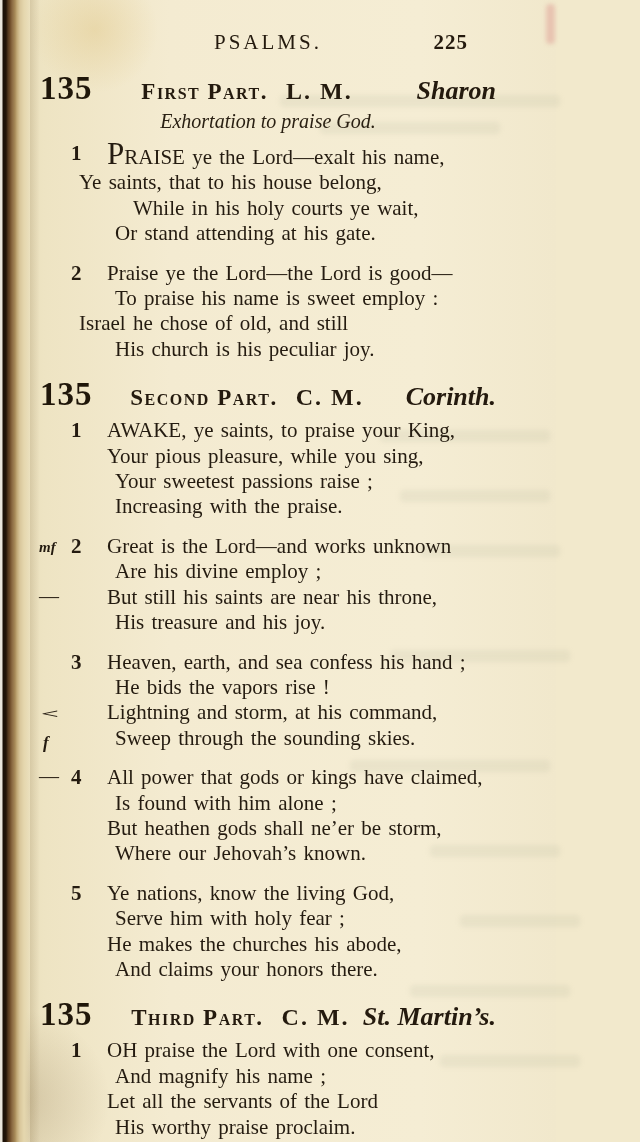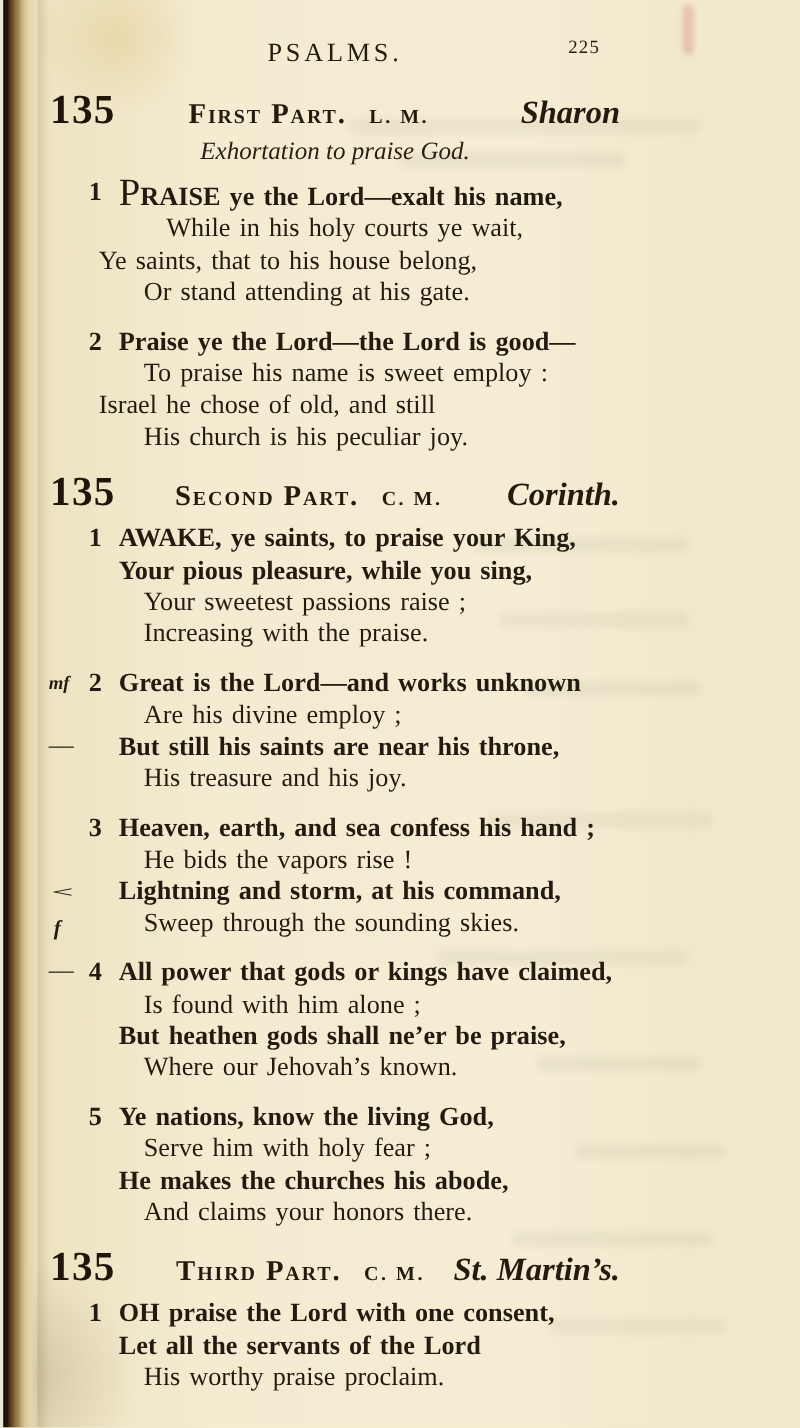--- a/index.html
+++ b/index.html
@@ -34,40 +34,40 @@
     position:absolute;right:1px;top:4px;width:9px;height:40px;
     background:rgba(224,160,150,.5);filter:blur(2px);border-radius:4px;
   }
   
   .ghost{position:absolute;background:rgba(135,150,120,.10);filter:blur(2.5px);border-radius:4px;height:12px;}
 
   .content{position:relative;padding:30px 60px 0 95px;}
 
   .pagehead{position:relative;margin-left:-55px;display:flex;justify-content:center;align-items:baseline;height:28px;}
   .running-title{font-size:21px;letter-spacing:3px;color:#241a0e;}
-  .page-number{position:absolute;right:16px;top:0;font-size:15px;font-weight:400;letter-spacing:1px;color:#241a0e;}
+  .page-number{position:absolute;right:28px;top:0;font-size:21px;font-weight:700;letter-spacing:1px;color:#241a0e;}
 
   section{display:block;}
   .heading{
     position:relative;display:flex;align-items:baseline;
     margin:12px 0 2px -55px;height:38px;
   }
   .hnum{width:78px;font-size:33px;font-weight:700;letter-spacing:1px;color:#1f1609;}
   .hcenter{flex:1;text-align:center;white-space:nowrap;}
   .hpart{font-variant:small-caps;font-size:23px;font-weight:700;letter-spacing:1.5px;color:#241a0e;margin-top:15px;}
-  .hmeter{font-size:16px;font-weight:700;letter-spacing:2px;margin-left:18px;color:#241a0e;}
+  .hmeter{font-size:24px;font-weight:700;letter-spacing:2px;margin-left:18px;color:#241a0e;}
   .htune{min-width:120px;text-align:right;font-style:italic;font-size:26px;font-weight:700;color:#241a0e;white-space:nowrap;}
   .subtitle{text-align:center;font-style:italic;font-size:20px;margin:0 0 8px -55px;color:#2a2013;}
 
   .verses{margin-top:4px;}
   .verse{margin:0 0 14px 0;}
   .line{position:relative;line-height:25.4px;font-size:21px;word-spacing:2px;white-space:nowrap;color:#241b10;}
   .line .t{display:inline-block;}
   .i0 .t{margin-left:-16px;}
-  .i1 .t{margin-left:0;font-weight:bold;}
+  .i1 .t{margin-left:12px;}
   .i2 .t{margin-left:20px;}
   .i3 .t{margin-left:38px;}
   .t.cap::first-letter{font-size:31px;font-weight:400;}
   .vnum{position:absolute;left:-24px;top:0;font-weight:700;font-size:21px;}
   .mark{position:absolute;left:-56px;top:1px;font-size:15px;font-weight:700;font-style:italic;color:#241b10;}
   .mark.dash{font-style:normal;font-weight:400;font-size:20px;top:-1px;}
   .mark.cresc{font-style:normal;font-weight:700;font-size:15px;transform:scaleX(2.1) scaleY(.8);transform-origin:left center;top:2px;left:-54px;}
   .mark.fmark{font-size:17px;left:-52px;top:4px;}
 </style>
 </head>
@@ -99,22 +99,22 @@
     <section>
       <div class="heading">
         <span class="hnum">135</span>
         <span class="hcenter"><span class="hpart">First Part.</span><span class="hmeter">L. M.</span></span>
         <span class="htune">Sharon</span>
       </div>
       <div class="subtitle">Exhortation to praise God.</div>
       <div class="verses">
           <div class="verse">
             <div class="line i1"><span class="vnum">1</span><span class="t cap">PRAISE ye the Lord—exalt his name,</span></div>
+            <div class="line i0"><span class="t">Ye saints, that to his house belong,</span></div>
             <div class="line i3"><span class="t">While in his holy courts ye wait,</span></div>
-            <div class="line i0"><span class="t">Ye saints, that to his house belong,</span></div>
             <div class="line i2"><span class="t">Or stand attending at his gate.</span></div>
           </div>
           <div class="verse">
             <div class="line i1"><span class="vnum">2</span><span class="t">Praise ye the Lord—the Lord is good—</span></div>
             <div class="line i2"><span class="t">To praise his name is sweet employ :</span></div>
             <div class="line i0"><span class="t">Israel he chose of old, and still</span></div>
             <div class="line i2"><span class="t">His church is his peculiar joy.</span></div>
           </div>
         </div>
     </section>
@@ -140,40 +140,41 @@
           </div>
           <div class="verse">
             <div class="line i1"><span class="vnum">3</span><span class="t">Heaven, earth, and sea confess his hand ;</span></div>
             <div class="line i2"><span class="t">He bids the vapors rise !</span></div>
             <div class="line i1"><span class="mark cresc">&lt;</span><span class="t">Lightning and storm, at his command,</span></div>
             <div class="line i2"><span class="mark fmark">f</span><span class="t">Sweep through the sounding skies.</span></div>
           </div>
           <div class="verse">
             <div class="line i1"><span class="mark dash">—</span><span class="vnum">4</span><span class="t">All power that gods or kings have claimed,</span></div>
             <div class="line i2"><span class="t">Is found with him alone ;</span></div>
-            <div class="line i1"><span class="t">But heathen gods shall ne’er be praise,</span></div>
+            <div class="line i1"><span class="t">But heathen gods shall ne’er be storm,</span></div>
             <div class="line i2"><span class="t">Where our Jehovah’s known.</span></div>
           </div>
           <div class="verse">
             <div class="line i1"><span class="vnum">5</span><span class="t">Ye nations, know the living God,</span></div>
             <div class="line i2"><span class="t">Serve him with holy fear ;</span></div>
             <div class="line i1"><span class="t">He makes the churches his abode,</span></div>
             <div class="line i2"><span class="t">And claims your honors there.</span></div>
           </div>
         </div>
     </section>
 
     <section>
       <div class="heading">
         <span class="hnum">135</span>
         <span class="hcenter"><span class="hpart">Third Part.</span><span class="hmeter">C. M.</span></span>
         <span class="htune">St. Martin’s.</span>
       </div>
       <div class="verses">
           <div class="verse">
             <div class="line i1"><span class="vnum">1</span><span class="t">OH praise the Lord with one consent,</span></div>
+            <div class="line i2"><span class="t">And magnify his name ;</span></div>
             <div class="line i1"><span class="t">Let all the servants of the Lord</span></div>
             <div class="line i2"><span class="t">His worthy praise proclaim.</span></div>
           </div>
         </div>
     </section>
   </div>
 </div>
 
 </body></html>

